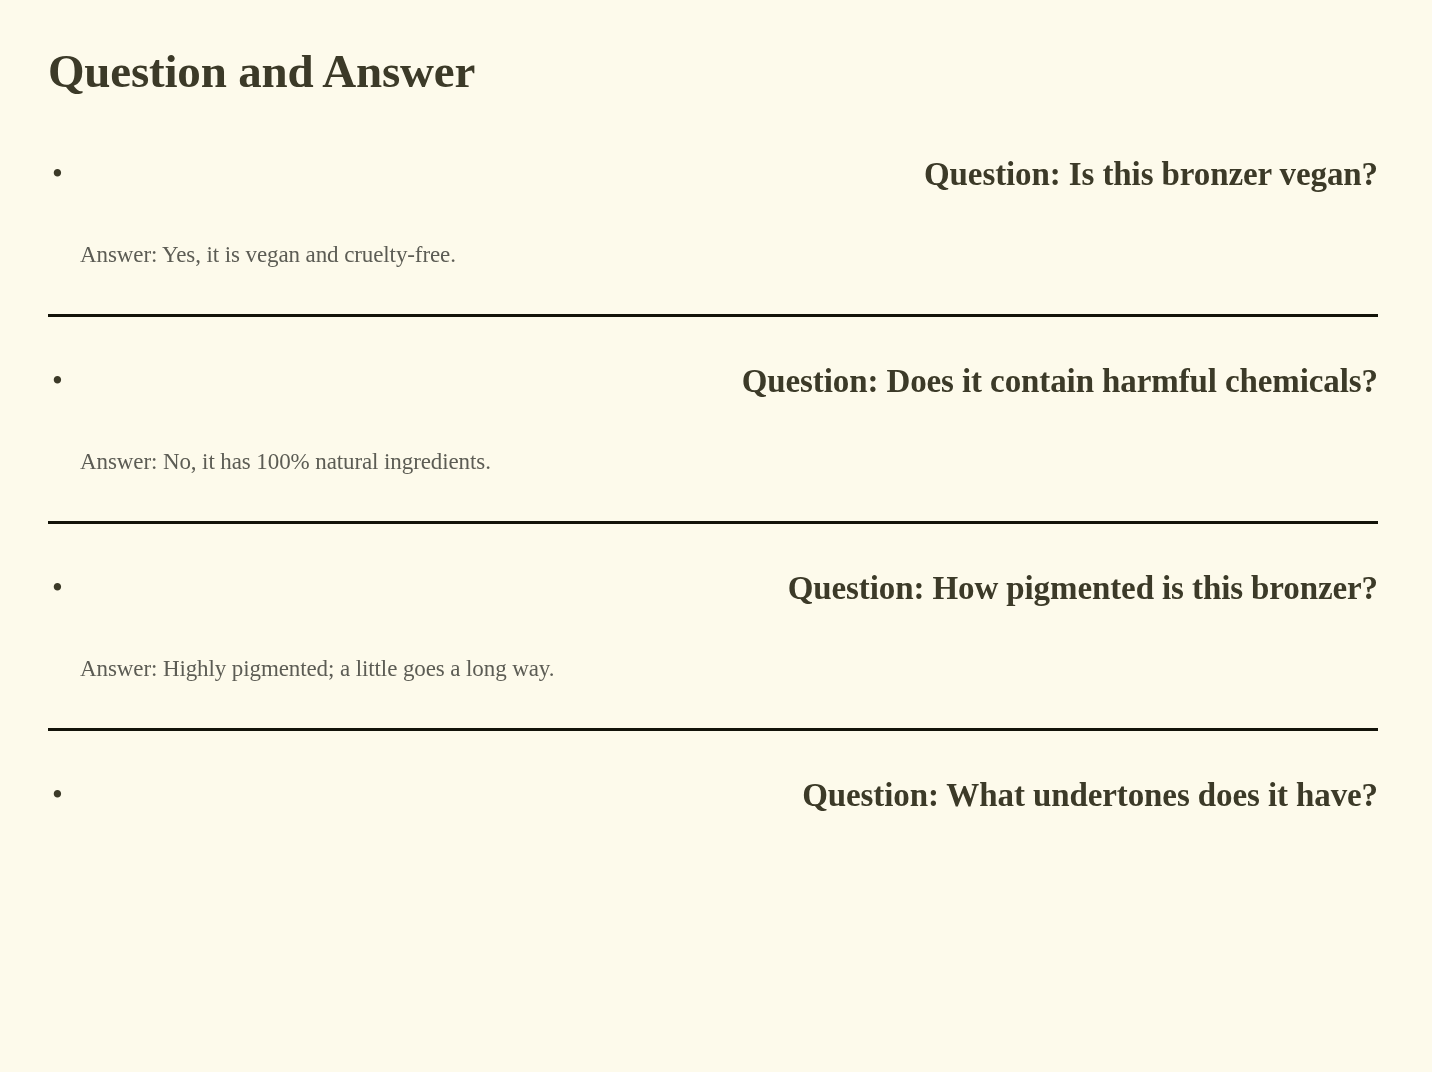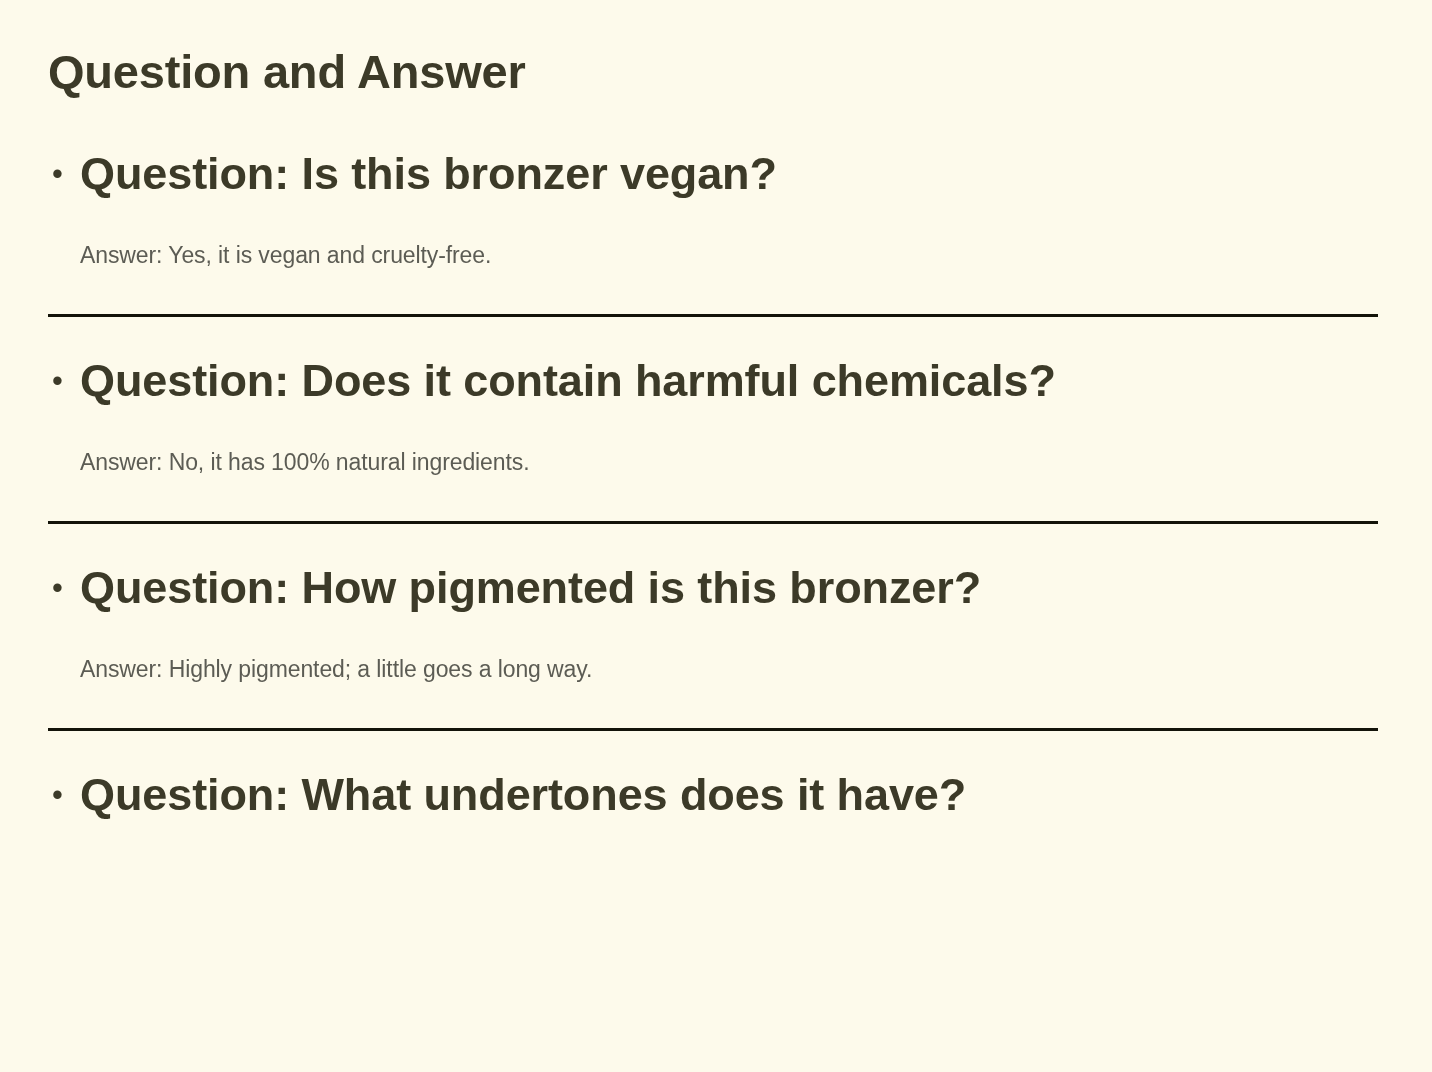--- a/index.html
+++ b/index.html
@@ -13,20 +13,21 @@
     font-family: "Liberation Sans", sans-serif;
     -webkit-font-smoothing: antialiased;
     overflow: hidden;
   }
 
   .qa-panel {
     box-sizing: border-box;
     width: 1432px;
     height: 856px;
     padding: 46px 54px 0 48px;
+    font-family: Liberation Serif, serif;
   }
 
   .qa-title {
     font-size: 47px;
     font-weight: bold;
     color: #3c3a28;
     letter-spacing: -0.2px;
     line-height: 1.1;
     margin: 0 0 56px 0;
   }
@@ -60,25 +61,26 @@
     font-size: 31px;
     line-height: 40px;
     color: #3c3a28;
     text-align: left;
     padding-left: 4px;
     box-sizing: border-box;
   }
 
   .qa-question {
     flex: 1 1 auto;
-    font-size: 45px;
+    font-size: 33px;
     font-weight: bold;
     color: #3c3a28;
     line-height: 40px;
     letter-spacing: -0.1px;
+    text-align: right;
   }
 
   .qa-answer {
     margin: 42px 0 0 32px;
     font-size: 23px;
     font-weight: normal;
     color: #5c5c54;
     line-height: 38px;
     letter-spacing: -0.1px;
   }

